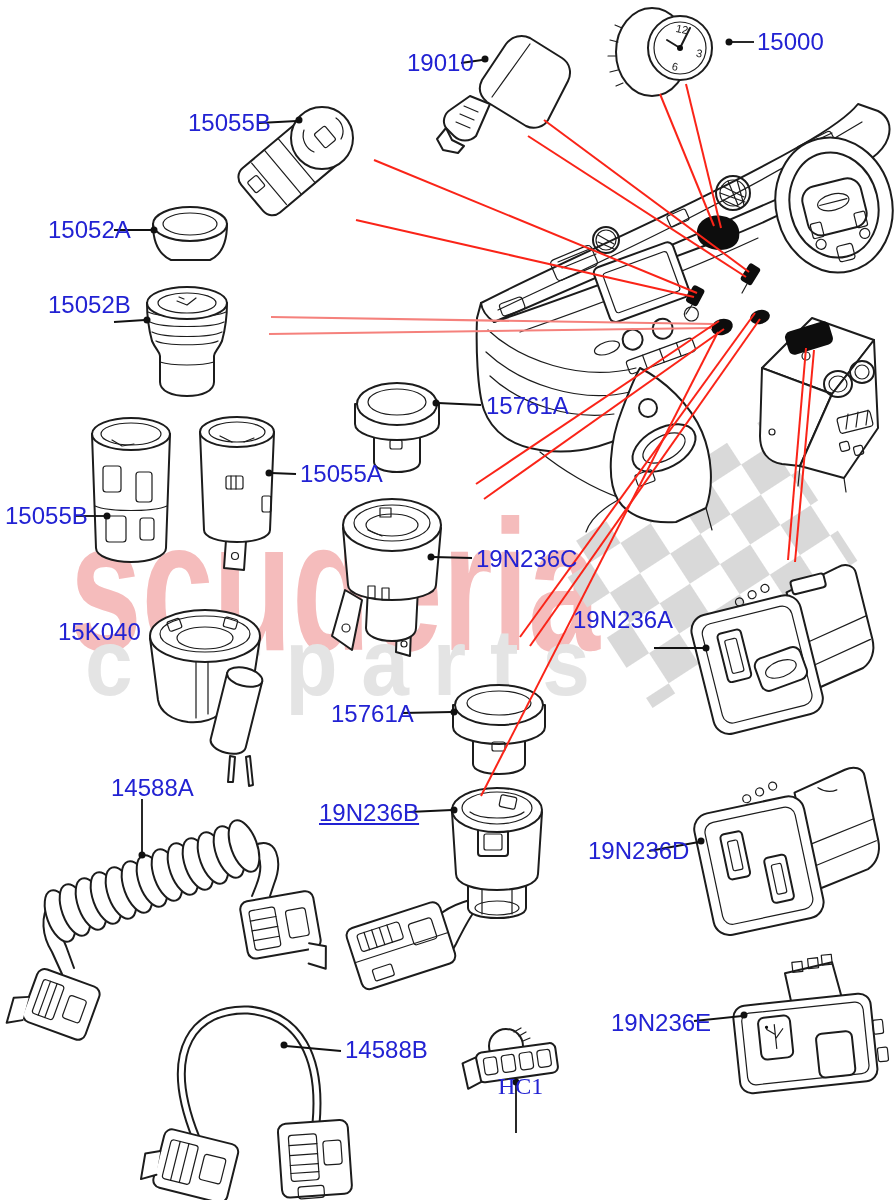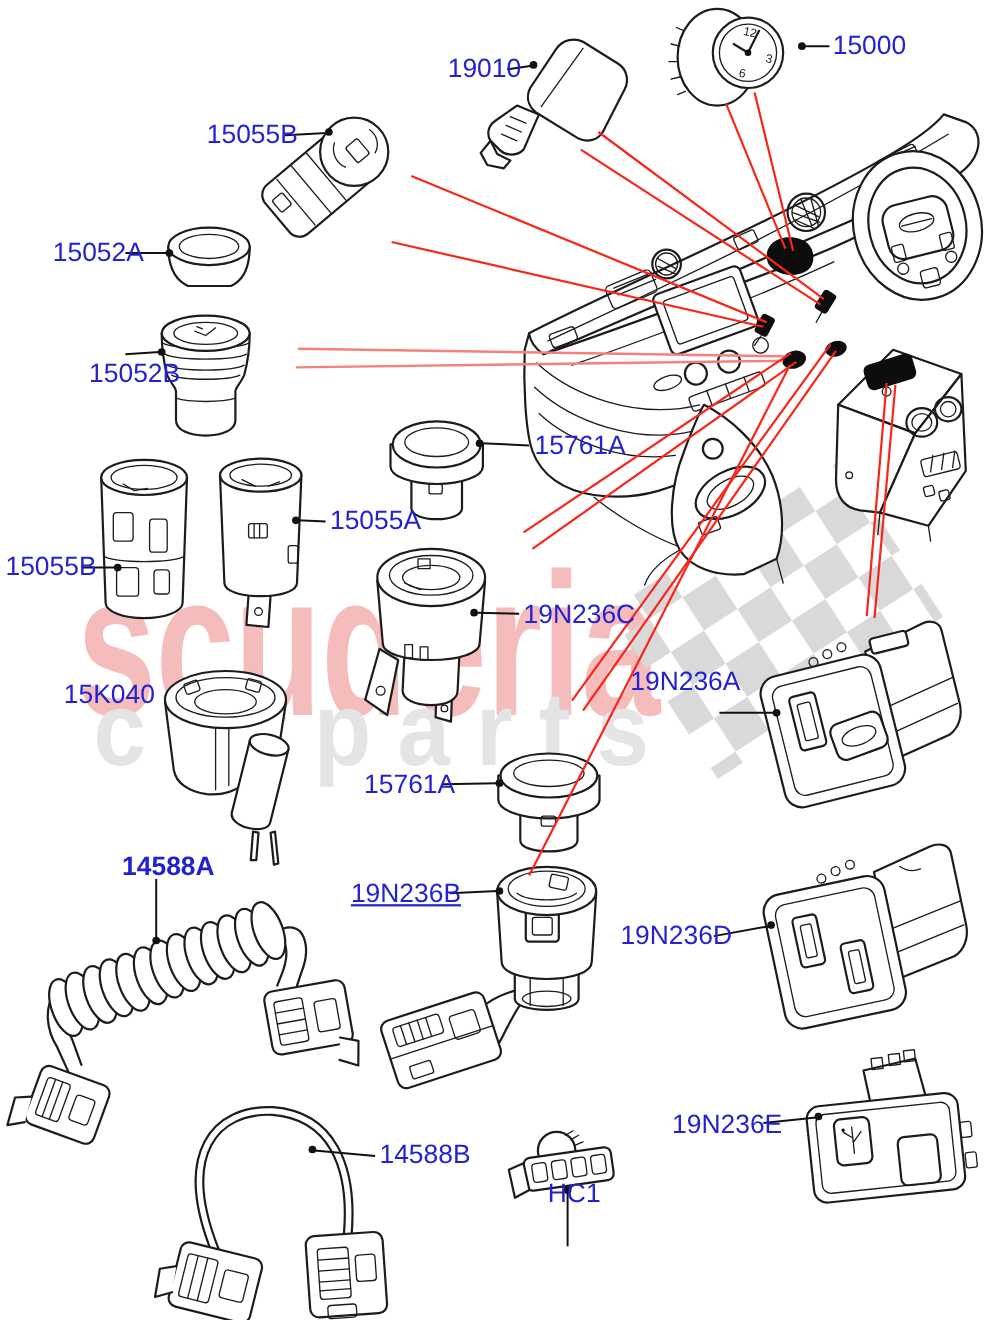--- a/index.html
+++ b/index.html
@@ -437,28 +437,28 @@
         <circle class="dot" cx="744" cy="1015" r="3.5"></circle>
     <line class="leader" x1="516" y1="1133" x2="516" y2="1085"></line>
         <circle class="dot" cx="516" cy="1082" r="3.5"></circle>
   </g>
 </svg>
 
 <div class="part-label" style="left:407px; top:52px;text-align:right;">19010</div>
 <div class="part-label" style="left:757px; top:31px;">15000</div>
 <div class="part-label" style="left:188px; top:112px;">15055B</div>
 <div class="part-label" style="left:48px;  top:219px;">15052A</div>
-<div class="part-label" style="left:48px;  top:329px;margin-left:33px;">15052B</div>
+<div class="part-label" style="left:48px;  top:294px;">15052B</div>
 <div class="part-label" style="left:486px; top:395px;">15761A</div>
 <div class="part-label" style="left:300px; top:463px;">15055A</div>
 <div class="part-label" style="left:5px;   top:505px;">15055B</div>
 <div class="part-label" style="left:476px; top:548px;">19N236C</div>
 <div class="part-label" style="left:58px;  top:621px;">15K040</div>
 <div class="part-label" style="left:573px; top:609px;">19N236A</div>
 <div class="part-label" style="left:331px; top:703px;">15761A</div>
 <div class="part-label" style="left:319px; top:802px;text-decoration:underline;">19N236B</div>
-<div class="part-label" style="left:111px; top:777px;font-weight:bold;">14588A</div>
-<div class="part-label" style="left:564px; top:840px;">19N236D</div>
+<div class="part-label" style="left:111px; top:777px;">14588A</div>
+<div class="part-label" style="left:588px; top:840px;">19N236D</div>
 <div class="part-label" style="left:345px; top:1039px;">14588B</div>
 <div class="part-label" style="left:611px; top:1012px;">19N236E</div>
-<div class="part-label" style="left:498px; top:1075px;">HC1</div>
+<div class="part-label" style="left:498px; top:1075px;font-family:Liberation Serif, serif;">HC1</div>
 
 </div>
 
 </body></html>

